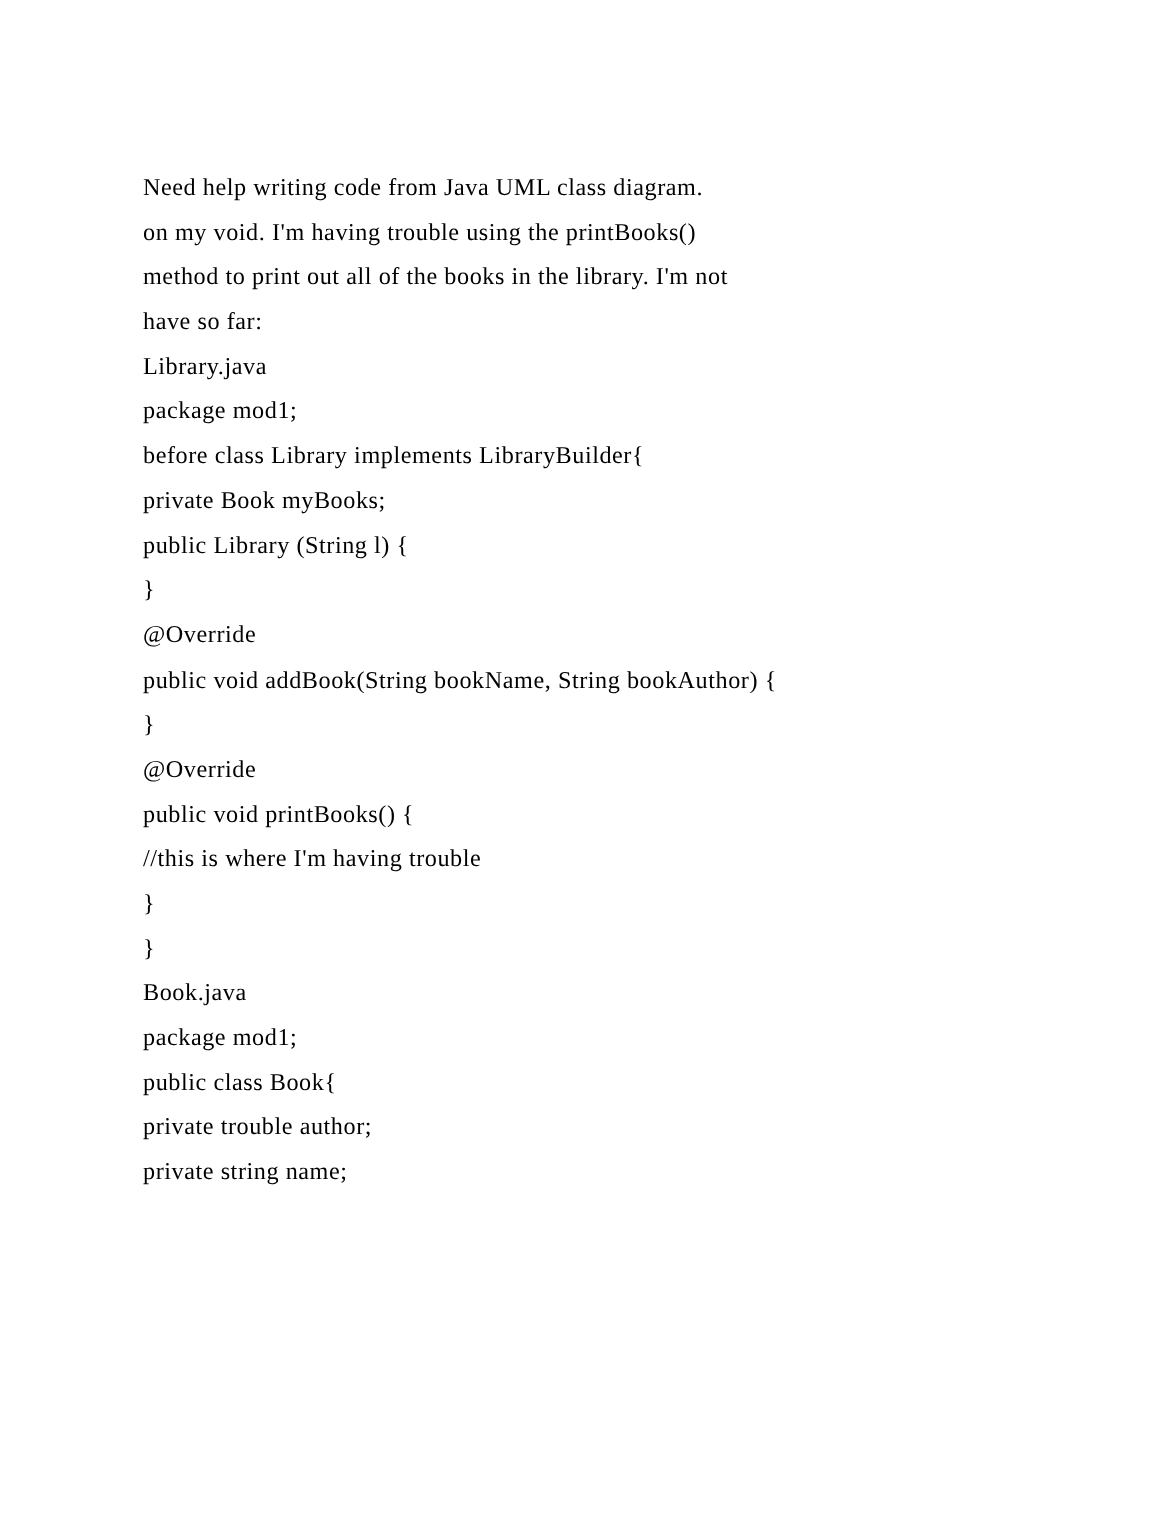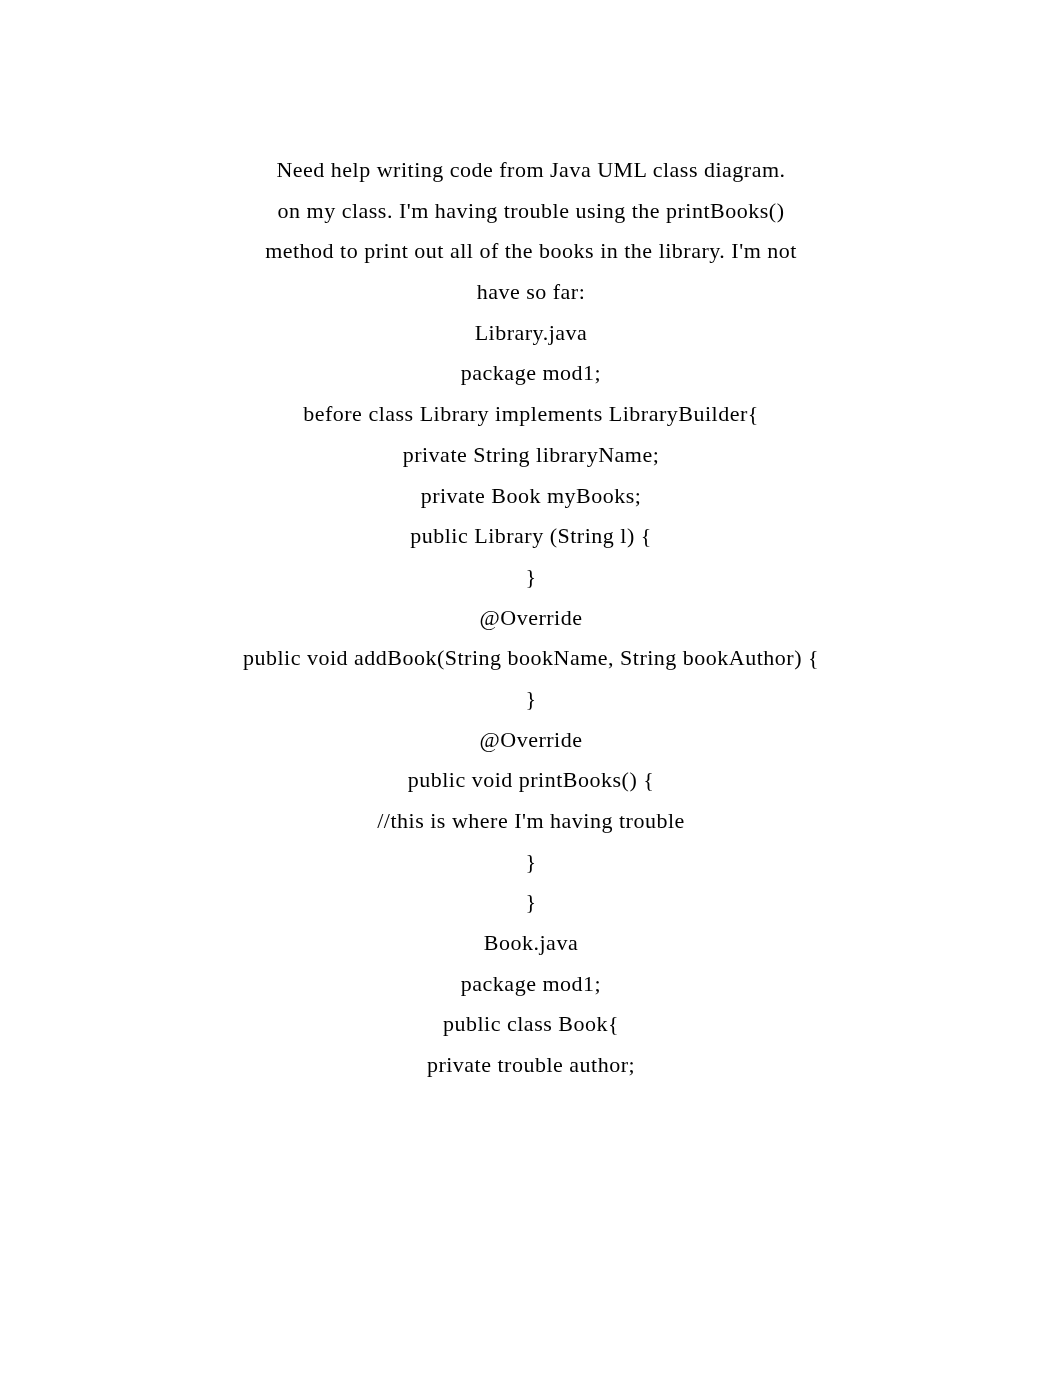--- a/index.html
+++ b/index.html
@@ -17,43 +17,42 @@
       padding: 150px 130px 80px 130px;
       line-height: 1.85;
       letter-spacing: 0.5px;
     }
     .content {
       display: block;
     }
     .line {
       display: block;
       white-space: pre-wrap;
-      text-align: center;
     }
   </style>
 </head>
 <body>
 
 <div class="content">
   <span class="line">Need help writing code from Java UML class diagram.</span>
-  <span class="line">on my class. I'm having trouble using the printBooks()</span>
+  <span class="line">on my void. I'm having trouble using the printBooks()</span>
   <span class="line">method to print out all of the books in the library. I'm not</span>
   <span class="line">have so far:</span>
   <span class="line">Library.java</span>
   <span class="line">package mod1;</span>
   <span class="line">before class Library implements LibraryBuilder{</span>
-  <span class="line">private String libraryName;</span>
   <span class="line">private Book myBooks;</span>
   <span class="line">public Library (String l) {</span>
   <span class="line">}</span>
   <span class="line">@Override</span>
   <span class="line">public void addBook(String bookName, String bookAuthor) {</span>
   <span class="line">}</span>
   <span class="line">@Override</span>
   <span class="line">public void printBooks() {</span>
   <span class="line">//this is where I'm having trouble</span>
   <span class="line">}</span>
   <span class="line">}</span>
   <span class="line">Book.java</span>
   <span class="line">package mod1;</span>
   <span class="line">public class Book{</span>
   <span class="line">private trouble author;</span>
+  <span class="line">private string name;</span>
 </div>
 
 </body></html>

